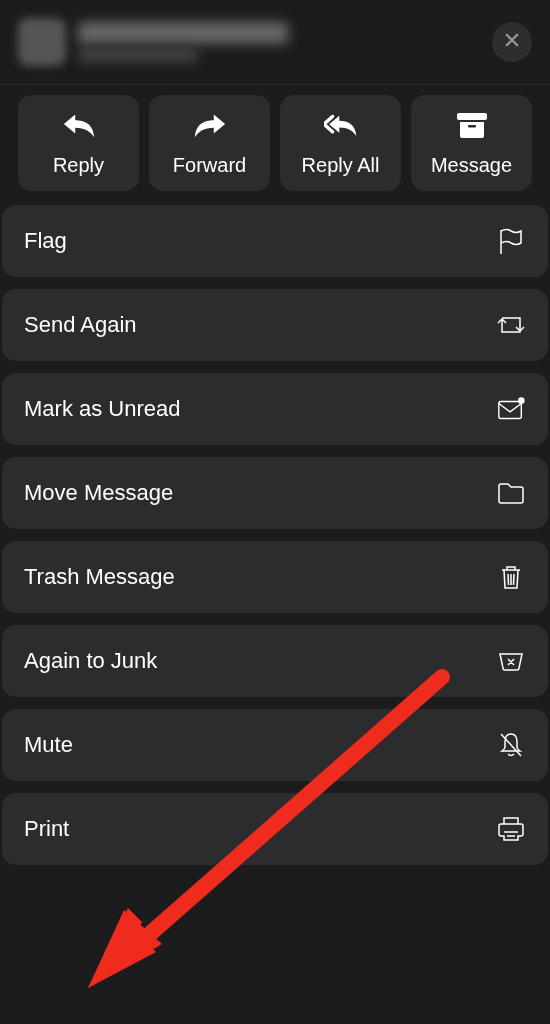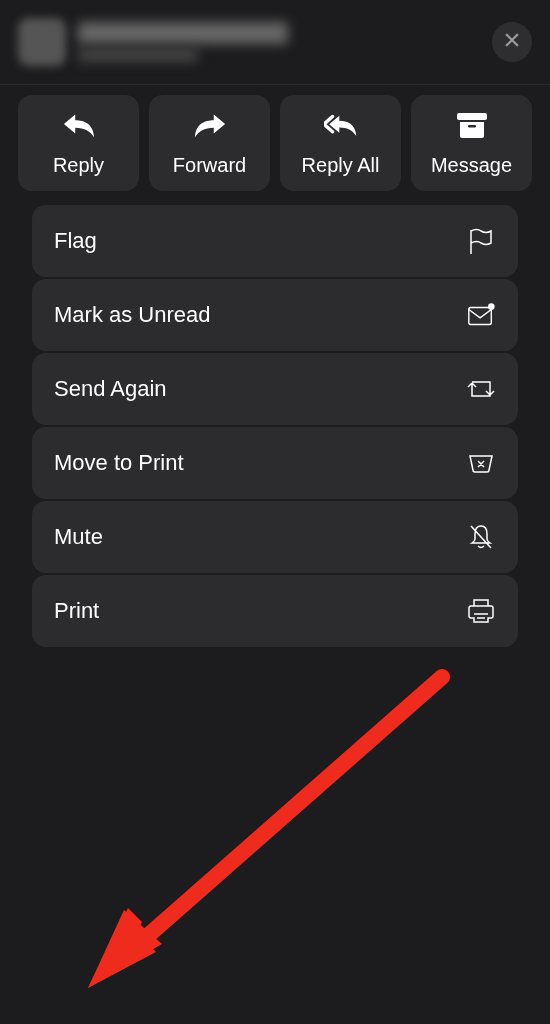--- a/index.html
+++ b/index.html
@@ -85,22 +85,22 @@
   }
   .top-action svg { width: 34px; height: 30px; fill: #fff; }
   .top-action-label {
     color: #fff;
     font-size: 20px;
     font-weight: 400;
   }
   .list {
     display: flex;
     flex-direction: column;
-    gap: 2px;
-    padding: 0 32px;
+    gap: 12px;
+    padding: 0 2px;
   }
   .list-item {
     background: #2c2c2e;
     border-radius: 14px;
     height: 72px;
     display: flex;
     align-items: center;
     padding: 0 22px;
     justify-content: space-between;
   }
@@ -186,43 +186,59 @@
     <div class="list-item">
       <span class="list-label">Flag</span>
       <span class="list-icon">
         <svg viewBox="0 0 30 30">
             <path d="M5 4 L5 28 M5 5 Q11 2 15 5 Q20 8 25 5 L25 17 Q20 20 15 17 Q11 14 5 17"></path>
           </svg>
       </span>
     </div>
 
     <div class="list-item">
+      <span class="list-label">Send Again</span>
+      <span class="list-icon">
+        <svg viewBox="0 0 30 30">
+            <path d="M6 10 L6 22 L24 22 L24 8 L6 8 M6 9 L2 13 M6 9 L10 13 M24 21 L20 17 M24 21 L28 17"></path>
+          </svg>
+      </span>
+    </div>
+
+    <div class="list-item">
       <span class="list-label">Mark as Unread</span>
       <span class="list-icon">
         <svg viewBox="0 0 32 30">
             <rect x="3" y="7" width="24" height="18" rx="2"></rect>
             <path d="M3 9 L15 18 L27 9"></path>
             <circle cx="27" cy="6" r="3.5" fill="#fff" stroke="none"></circle>
           </svg>
       </span>
     </div>
 
     <div class="list-item">
-      <span class="list-label">Send Again</span>
-      <span class="list-icon">
-        <svg viewBox="0 0 30 30">
-            <path d="M6 10 L6 22 L24 22 L24 8 L6 8 M6 9 L2 13 M6 9 L10 13 M24 21 L20 17 M24 21 L28 17"></path>
-          </svg>
-      </span>
-    </div>
-
-
-
-    <div class="list-item">
-      <span class="list-label">Move to Print</span>
+      <span class="list-label">Move Message</span>
+      <span class="list-icon">
+        <svg viewBox="0 0 30 30">
+            <path d="M3 8 Q3 6 5 6 L12 6 L15 9 L25 9 Q27 9 27 11 L27 23 Q27 25 25 25 L5 25 Q3 25 3 23 Z"></path>
+          </svg>
+      </span>
+    </div>
+
+    <div class="list-item">
+      <span class="list-label">Trash Message</span>
+      <span class="list-icon">
+        <svg viewBox="0 0 30 30">
+            <path d="M6 8 L24 8 M11 8 L11 5 L19 5 L19 8 M8 8 L9 26 L21 26 L22 8 M12 12 L12.5 23 M15 12 L15 23 M18 12 L17.5 23"></path>
+          </svg>
+      </span>
+    </div>
+
+    <div class="list-item">
+      <span class="list-label">Again to Junk</span>
       <span class="list-icon">
         <svg viewBox="0 0 30 30">
             <path d="M4 8 L26 8 L23 22 Q23 24 21 24 L9 24 Q7 24 7 22 Z M12 13 L18 19 M18 13 L12 19"></path>
           </svg>
       </span>
     </div>
 
     <div class="list-item">
       <span class="list-label">Mute</span>
       <span class="list-icon">

